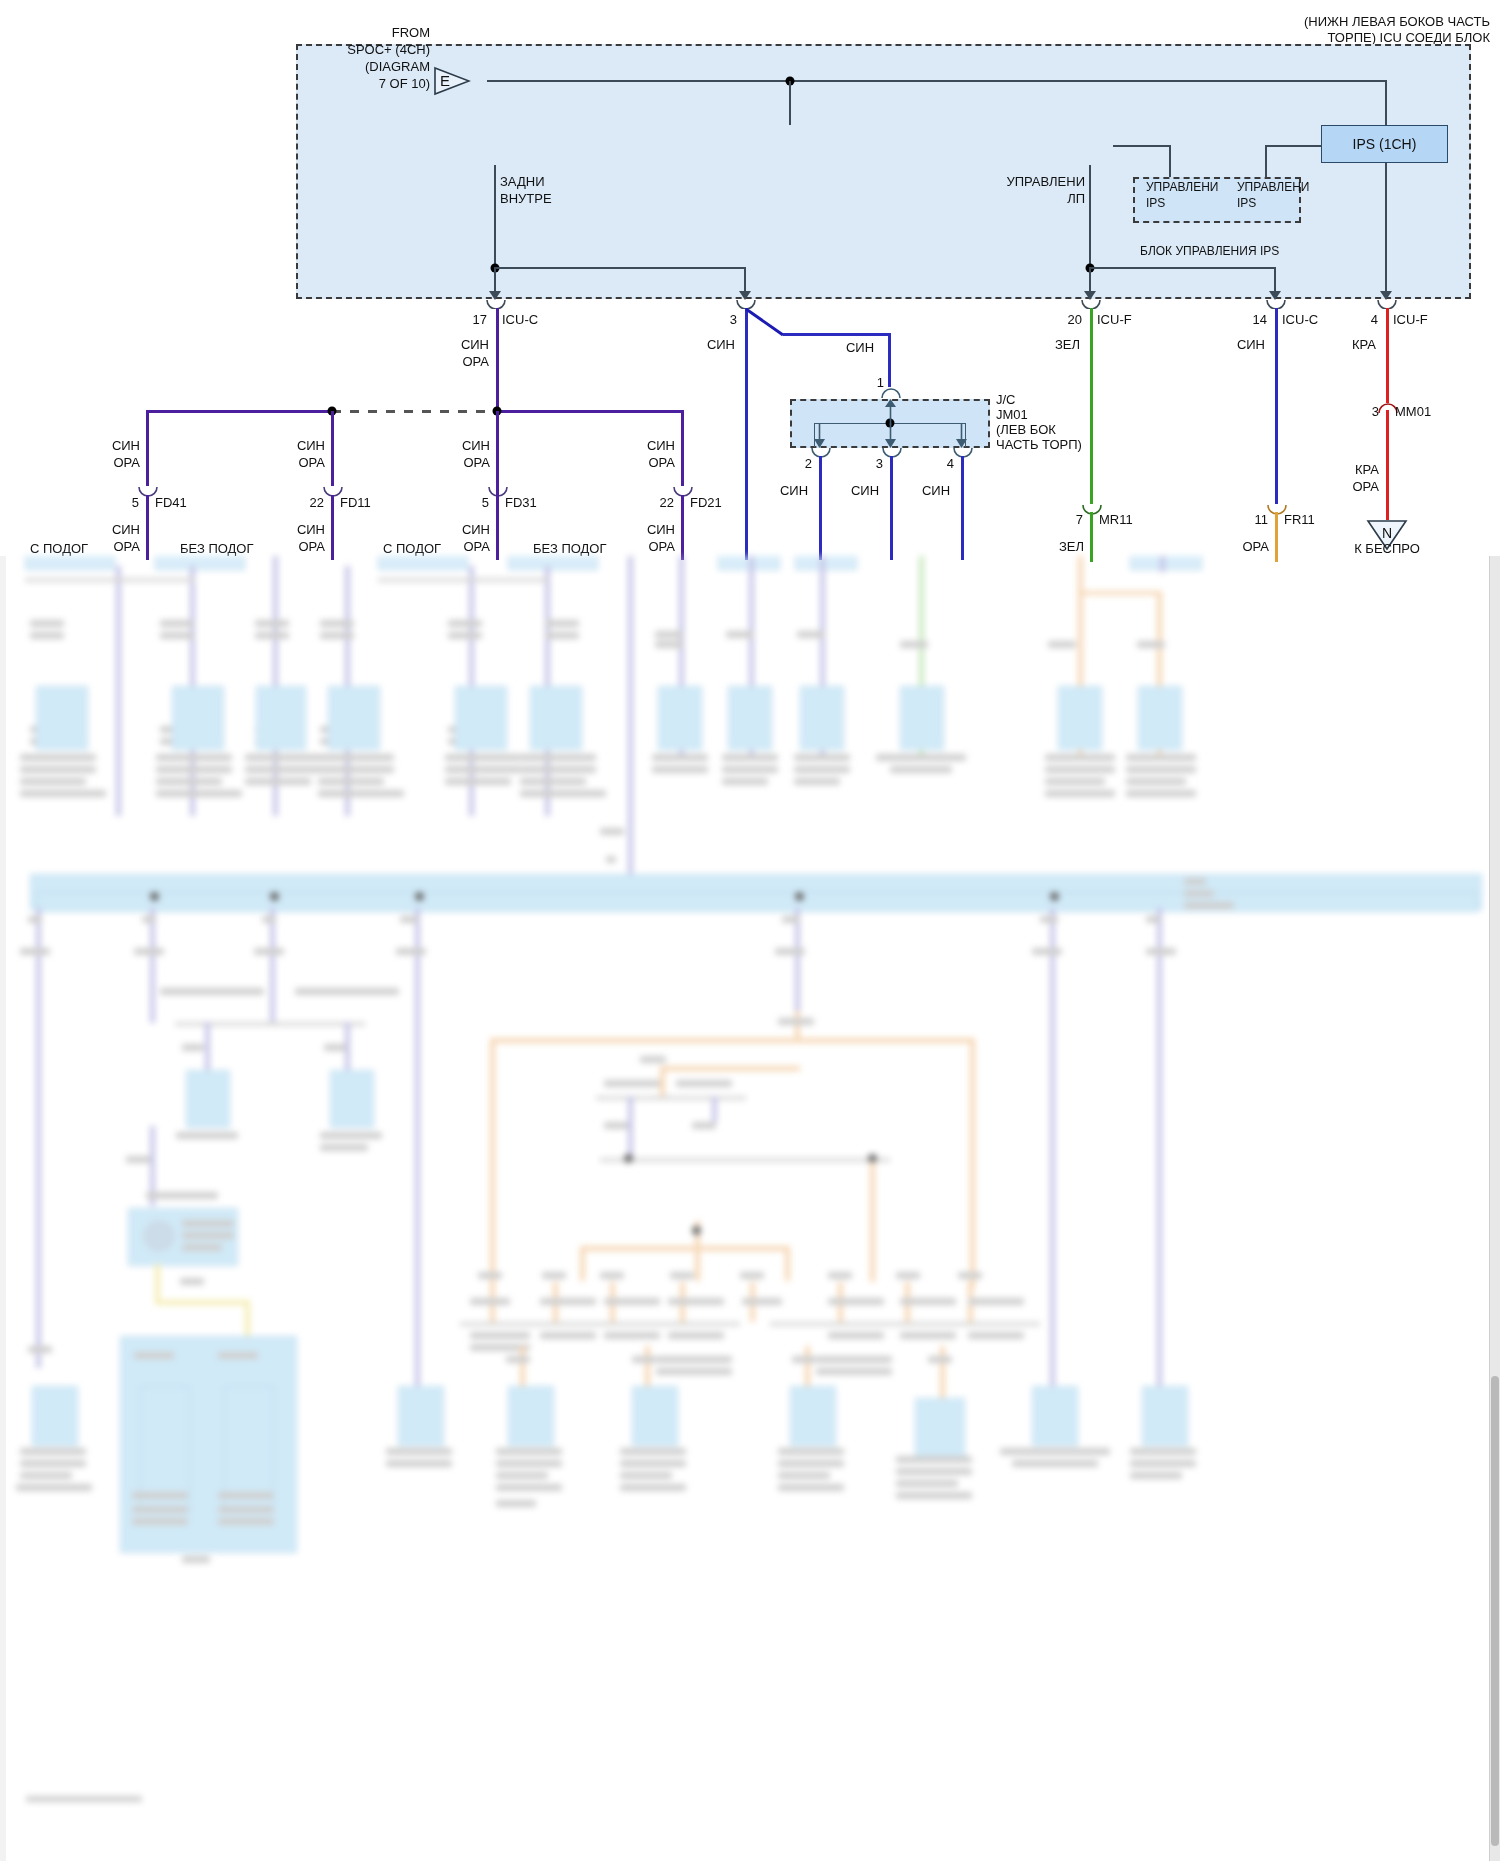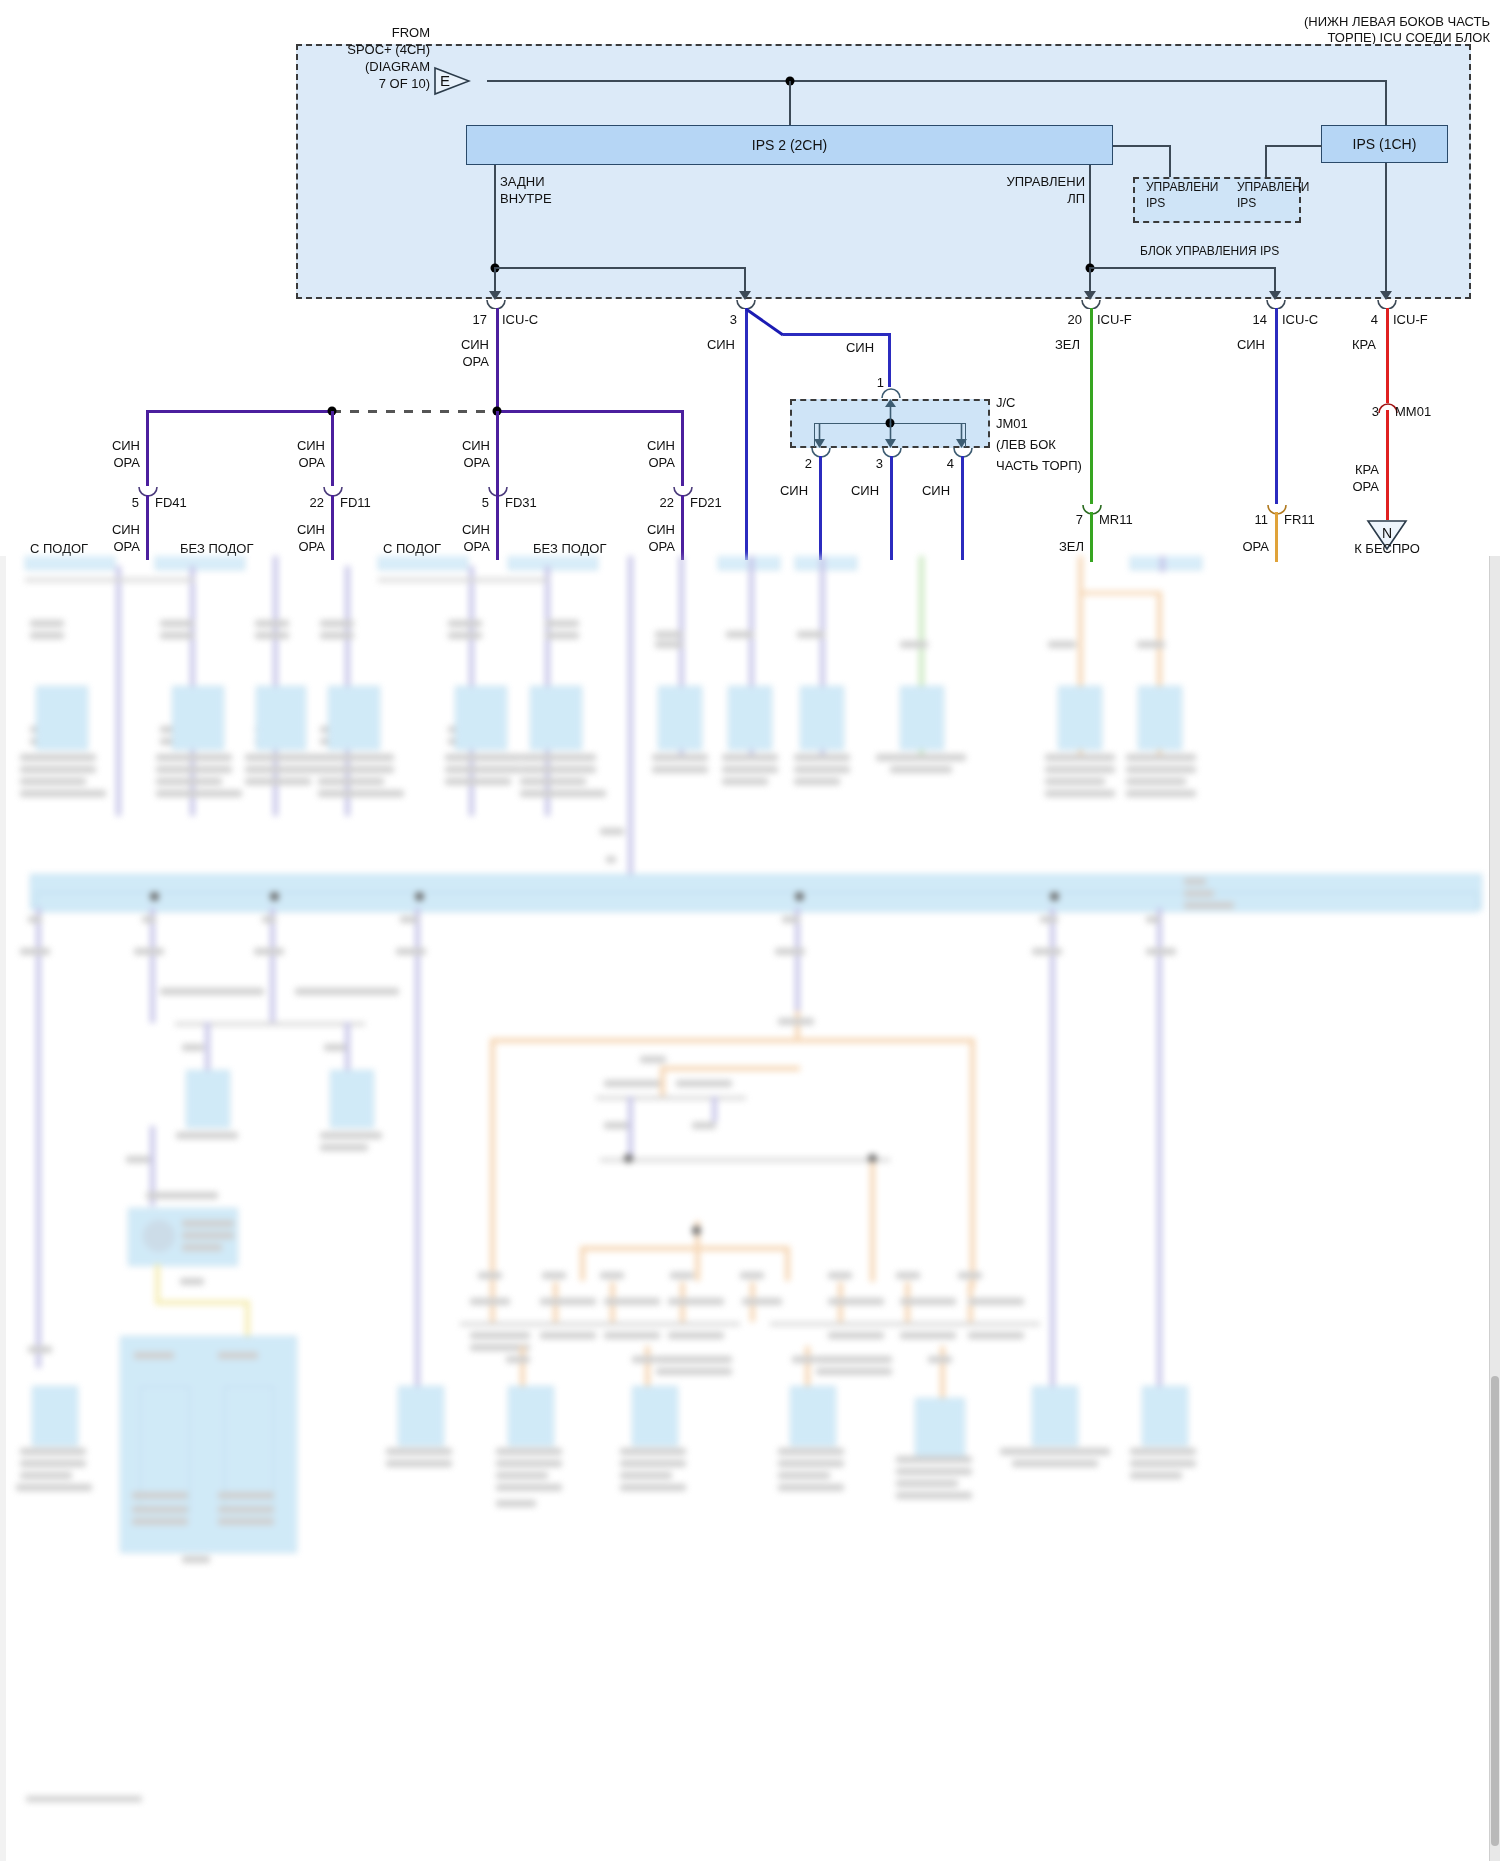--- a/index.html
+++ b/index.html
@@ -81,21 +81,20 @@
   </div>
   <div class="txt" style="left:440px;top:73px;font-size:15px;">E</div>
 
   <div class="wire h gray" style="left:487px;top:80px;width:900px;height:2px;"></div>
   <div class="dot" style="left:790px;top:81px;"></div>
 
   <div class="wire v gray" style="left:789px;top:81px;width:2px;height:44px;"></div>
 
   <div class="wire v gray" style="left:1385px;top:81px;width:2px;height:44px;"></div>
 
-  <div class="solidbox" style="left:466px;top:125px;width:647px;height:40px;">IPS 2 (2CH)</div>
 
   <div class="solidbox" style="left:1321px;top:125px;width:127px;height:38px;">IPS (1CH)</div>
 
   <div class="txt" style="left:500px;top:173px;line-height:17px;">ЗАДНИ
 ВНУТРЕ</div>
   <div class="txt r" style="left:1085px;top:173px;line-height:17px;text-align:right;">УПРАВЛЕНИ
 ЛП</div>
 
   <div class="wire v gray" style="left:494px;top:165px;width:2px;height:104px;"></div>
   <div class="dot" style="left:495px;top:268px;"></div>
@@ -289,21 +288,21 @@
       <line x1="6.5" y1="26" x2="6.5" y2="4" stroke="#3d5c72" stroke-width="1.6"></line>
       <polygon points="6.5,0 1,8 12,8" fill="#3d5c72"></polygon>
       </svg></div>
   <div class="cup" style="left:890px;top:388px;">
     <svg width="20" height="11" viewBox="0 0 20 11">
         <path d="M1,10 A9,9 0 0,1 19,10" fill="none" stroke="#3d5c72" stroke-width="1.6"></path>
       </svg>
     </div>
   <div class="txt r" style="left:884px;top:375px;">1</div>
 
-  <div class="txt" style="left:996px;top:392px;font-size:13px;line-height:21px;">J/C
+  <div class="txt" style="left:996px;top:392px;font-size:13px;line-height:15px;">J/C
 JM01
 (ЛЕВ БОК
 ЧАСТЬ ТОРП)</div>
 
   <div class="abs" style="left:813px;top:423px;width:13px;height:25px;">
     <svg width="13" height="25" viewBox="0 0 13 25">
       <line x1="6.5" y1="0" x2="6.5" y2="18" stroke="#3d5c72" stroke-width="1.6"></line>
       <polygon points="6.5,25 1,16 12,16" fill="#3d5c72"></polygon>
       </svg></div>
   <div class="abs" style="left:884px;top:423px;width:13px;height:25px;">

